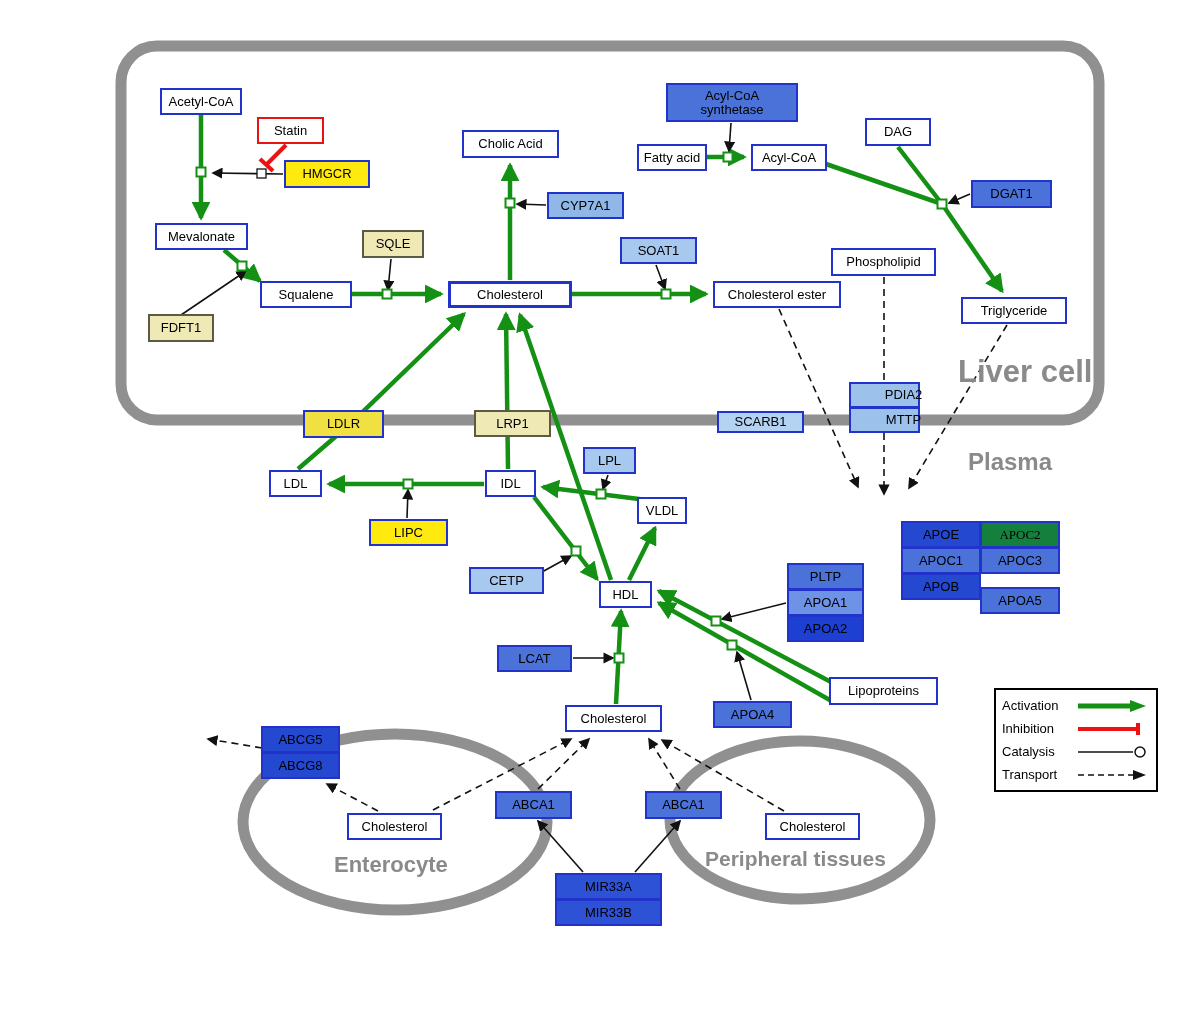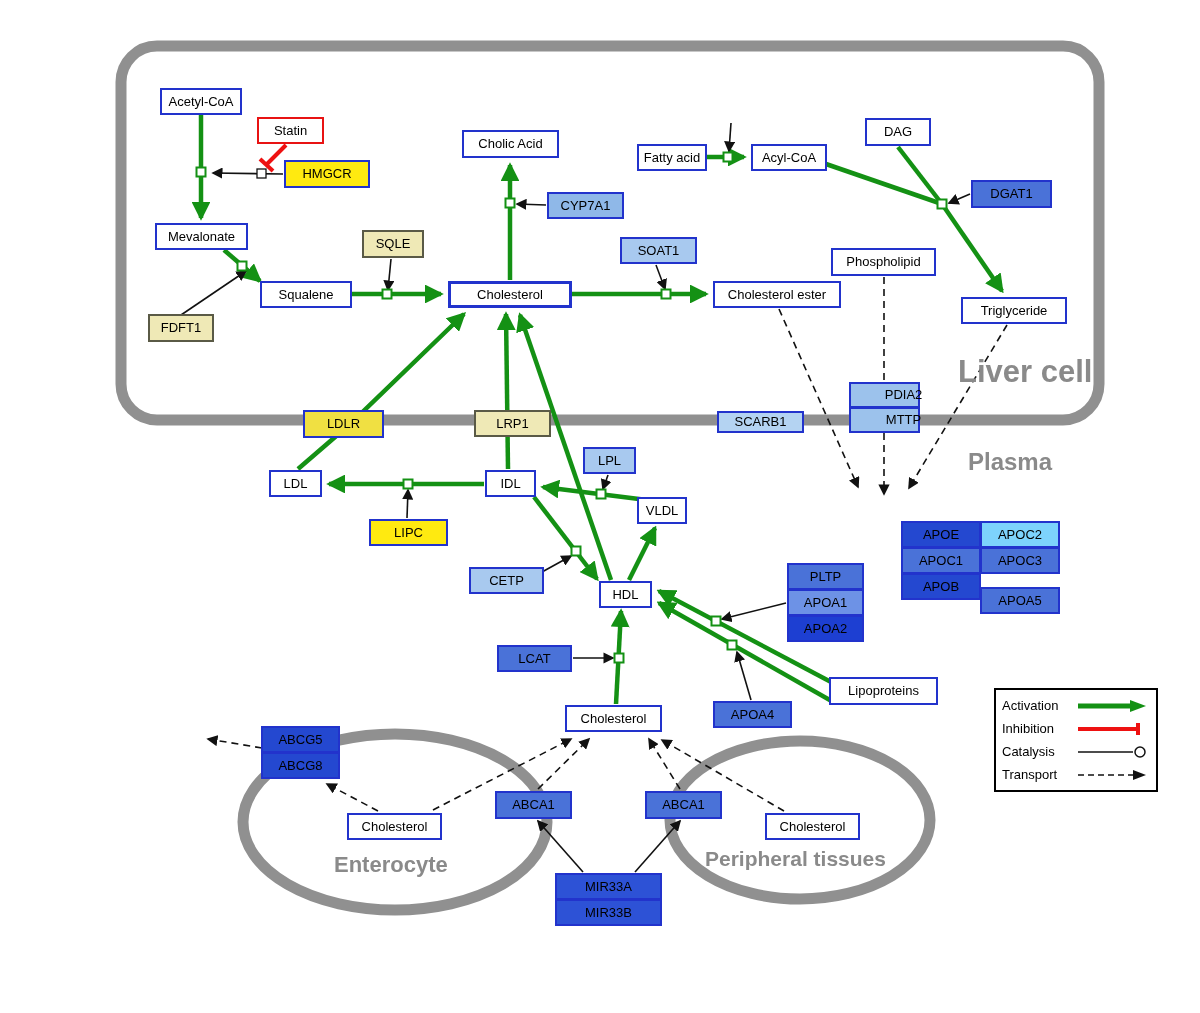--- a/index.html
+++ b/index.html
@@ -14,21 +14,21 @@
   .red{border-color:#e81313;}
   .yel{background:#ffea10;}
   .yel2{background:#f0e042;}
   .pyel{background:#efe9b6;border:2px solid #5a5a46;}
   .lb1{background:#8fb8e8;}
   .lb2{background:#a8c9ef;}
   .lb3{background:#b4d3f2;}
   .lb4{background:#9cc2ec;padding-left:40px;}
   .mb{background:#4a72d8;}
   .mlb{background:#6d92e6;}
-  .mlb2{background:#7dd3fc;}
+  .mlb2{background:#15803d;font-family:Liberation Serif, serif;}
   .db{background:#2448d0;}
   .db2{background:#1d3fd2;}
   .db3{background:#2d52d6;}
   #legend{position:absolute;left:994px;top:688px;width:164px;height:104px;border:2px solid #000;
           background:#fff;z-index:4;box-sizing:border-box;display:flex;flex-direction:column;
           justify-content:space-around;padding:4px 6px;}
   .lg-row{display:flex;align-items:center;justify-content:space-between;font-size:13px;color:#000;}
   .lg-row svg{flex:0 0 auto;}
 </style>
 </head>
@@ -137,20 +137,21 @@
 <div class="n yel" style="left:284px;top:160px;width:86px;height:28px">HMGCR</div>
 <div class="n" style="left:155px;top:223px;width:93px;height:27px">Mevalonate</div>
 <div class="n pyel" style="left:362px;top:230px;width:62px;height:28px">SQLE</div>
 <div class="n pyel" style="left:148px;top:314px;width:66px;height:28px">FDFT1</div>
 <div class="n" style="left:260px;top:281px;width:92px;height:27px">Squalene</div>
 <div class="n" style="left:462px;top:130px;width:97px;height:28px">Cholic Acid</div>
 <div class="n lb1" style="left:547px;top:192px;width:77px;height:27px">CYP7A1</div>
 <div class="n bd3" style="left:448px;top:281px;width:124px;height:27px">Cholesterol</div>
 <div class="n lb2" style="left:620px;top:237px;width:77px;height:27px">SOAT1</div>
 <div class="n" style="left:713px;top:281px;width:128px;height:27px">Cholesterol ester</div>
+<div class="n mb" style="left:666px;top:83px;width:132px;height:39px;padding:0 12px">Acyl-CoA synthetase</div>
 <div class="n" style="left:637px;top:144px;width:70px;height:27px">Fatty acid</div>
 <div class="n" style="left:751px;top:144px;width:76px;height:27px">Acyl-CoA</div>
 <div class="n" style="left:865px;top:118px;width:66px;height:28px">DAG</div>
 <div class="n mb" style="left:971px;top:180px;width:81px;height:28px">DGAT1</div>
 <div class="n" style="left:831px;top:248px;width:105px;height:28px">Phospholipid</div>
 <div class="n" style="left:961px;top:297px;width:106px;height:27px">Triglyceride</div>
 
 <div class="n yel2" style="left:303px;top:410px;width:81px;height:28px">LDLR</div>
 <div class="n pyel" style="left:474px;top:410px;width:77px;height:27px">LRP1</div>
 <div class="n lb3" style="left:717px;top:411px;width:87px;height:22px">SCARB1</div>

